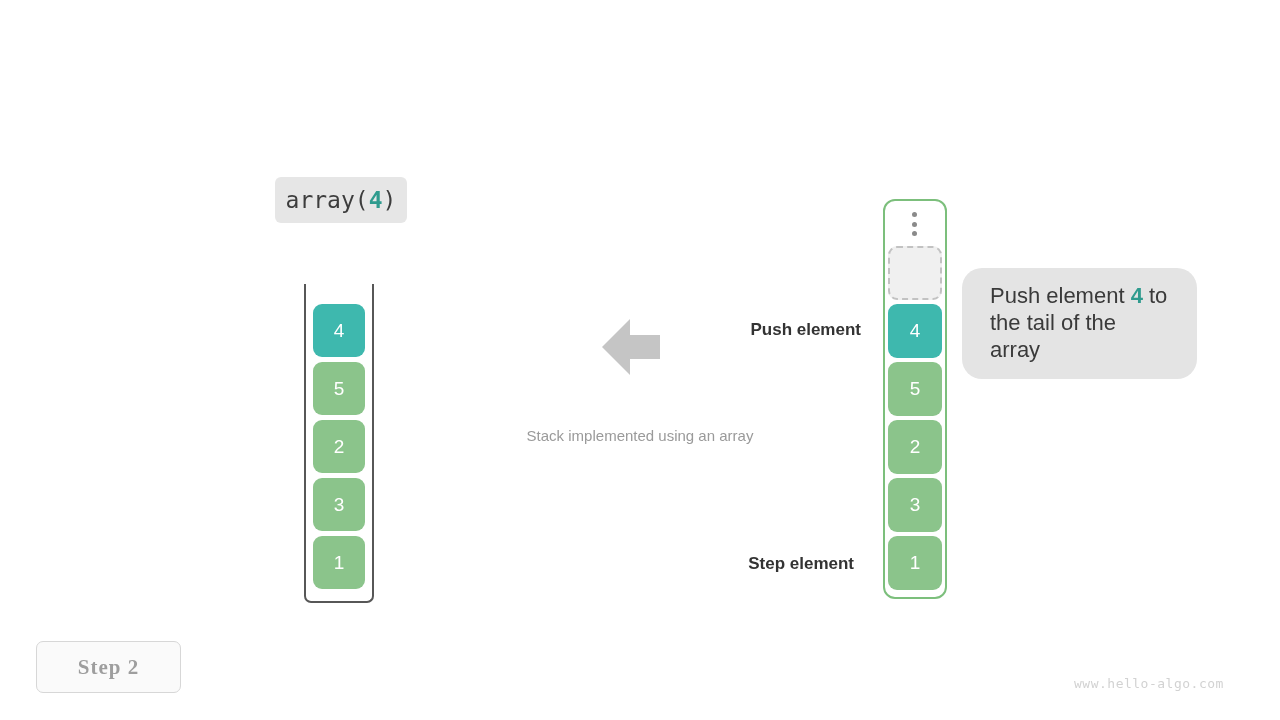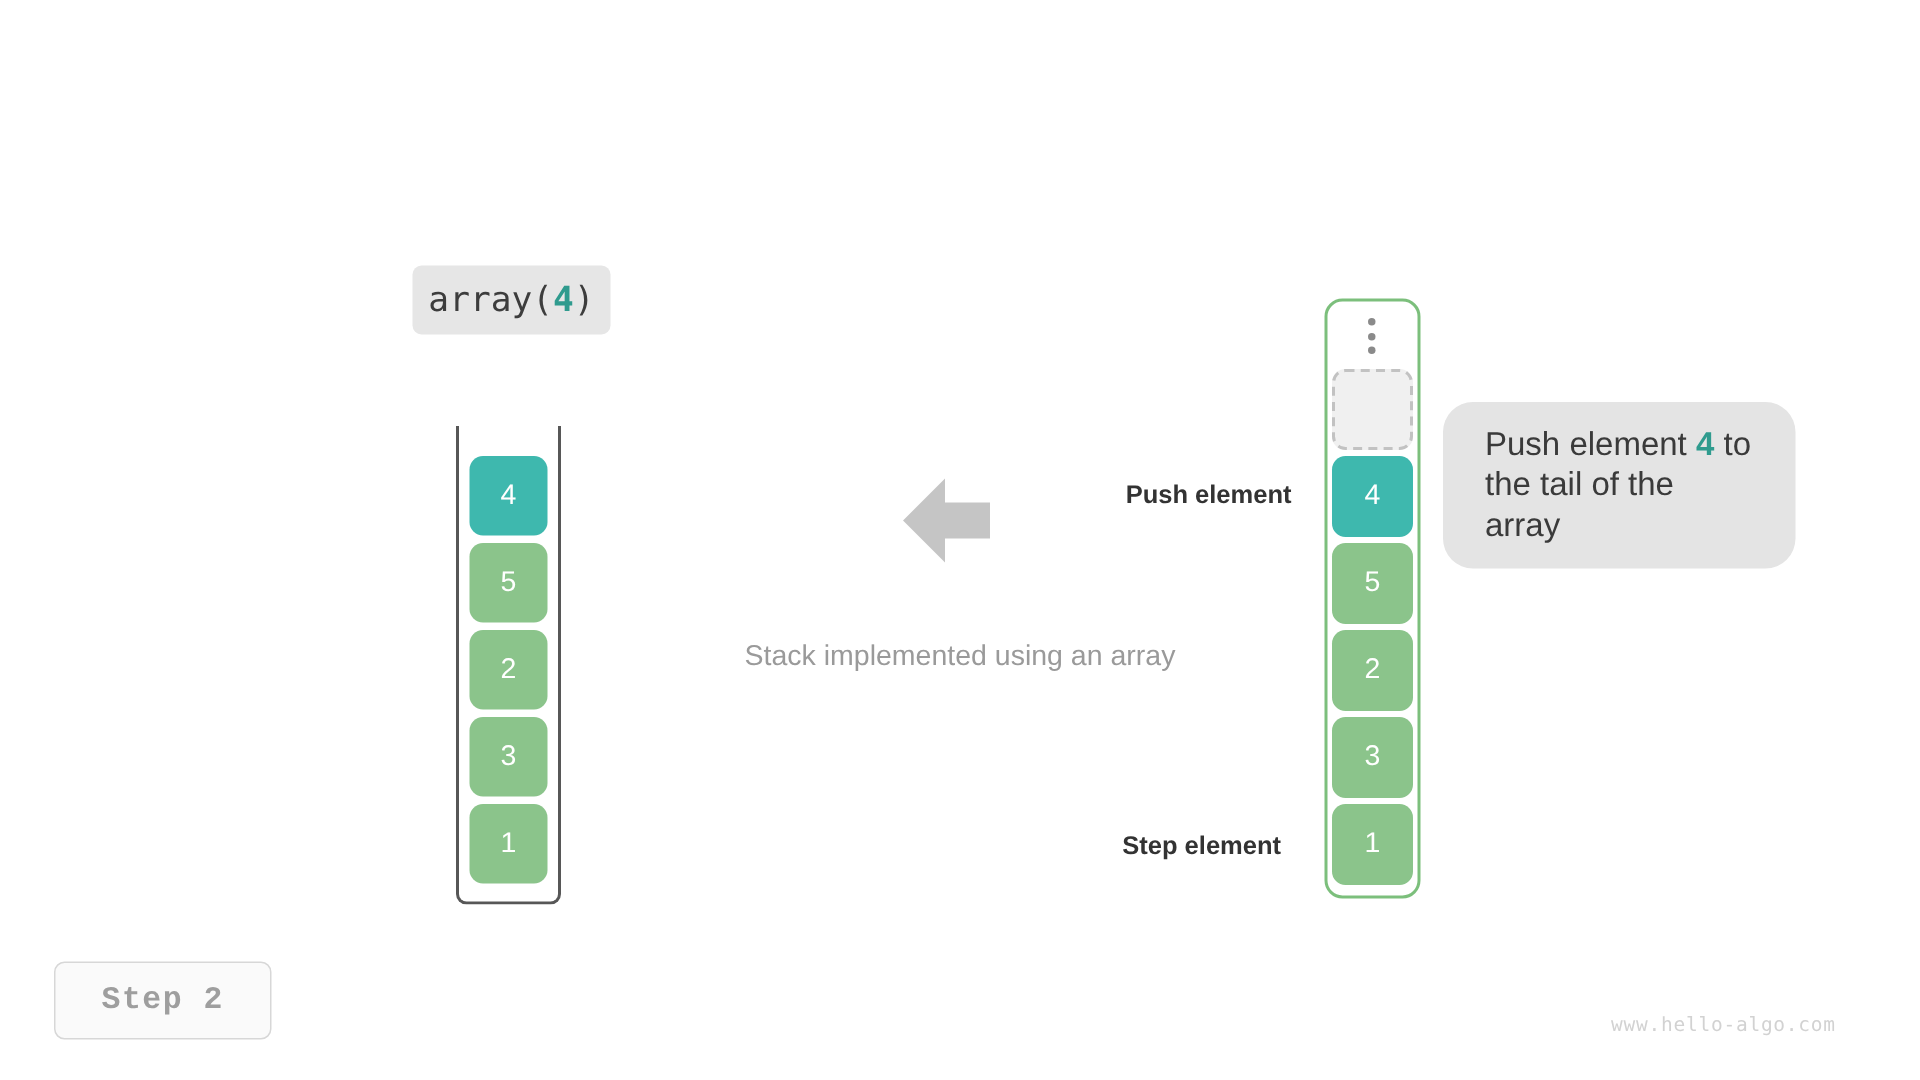--- a/index.html
+++ b/index.html
@@ -154,21 +154,21 @@
     font-size: 17px;
     font-weight: bold;
     color: #333333;
   }
   #caption-main {
     position: absolute;
     left: 420px;
     top: 427px;
     width: 440px;
     text-align: center;
-    font-size: 19px;
+    font-size: 15px;
     color: #9a9a9a;
   }
 
   
   #tooltip {
     position: absolute;
     left: 962px;
     top: 268px;
     width: 235px;
     box-sizing: border-box;
@@ -191,21 +191,21 @@
     top: 641px;
     width: 145px;
     height: 52px;
     box-sizing: border-box;
     background: #fafafa;
     border: 1px solid #d7d7d7;
     border-radius: 7px;
     display: flex;
     align-items: center;
     justify-content: center;
-    font-family: Liberation Mono, monospace;
+    font-family: Liberation Serif, serif;
     font-size: 21px;
     font-weight: bold;
     color: #9e9e9e;
     letter-spacing: 1px;
     white-space: pre;
   }
 
   
   #watermark {
     position: absolute;

